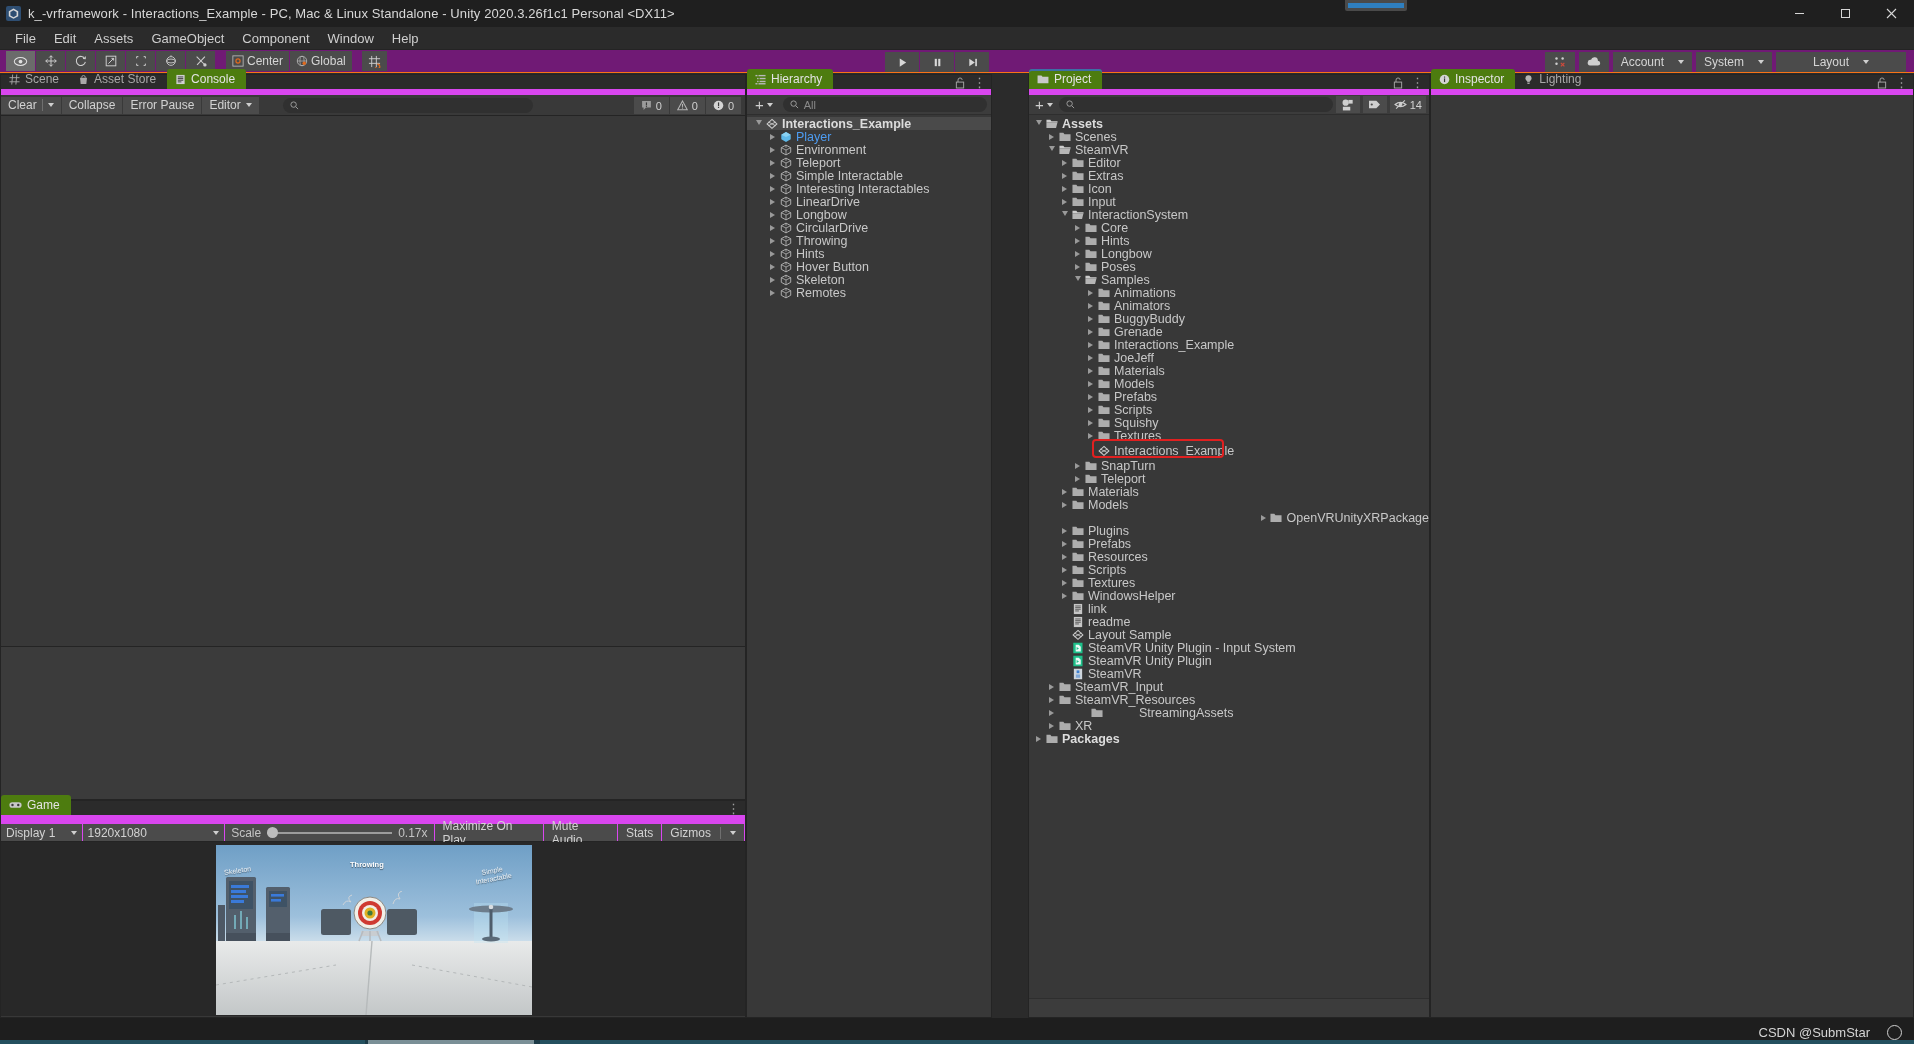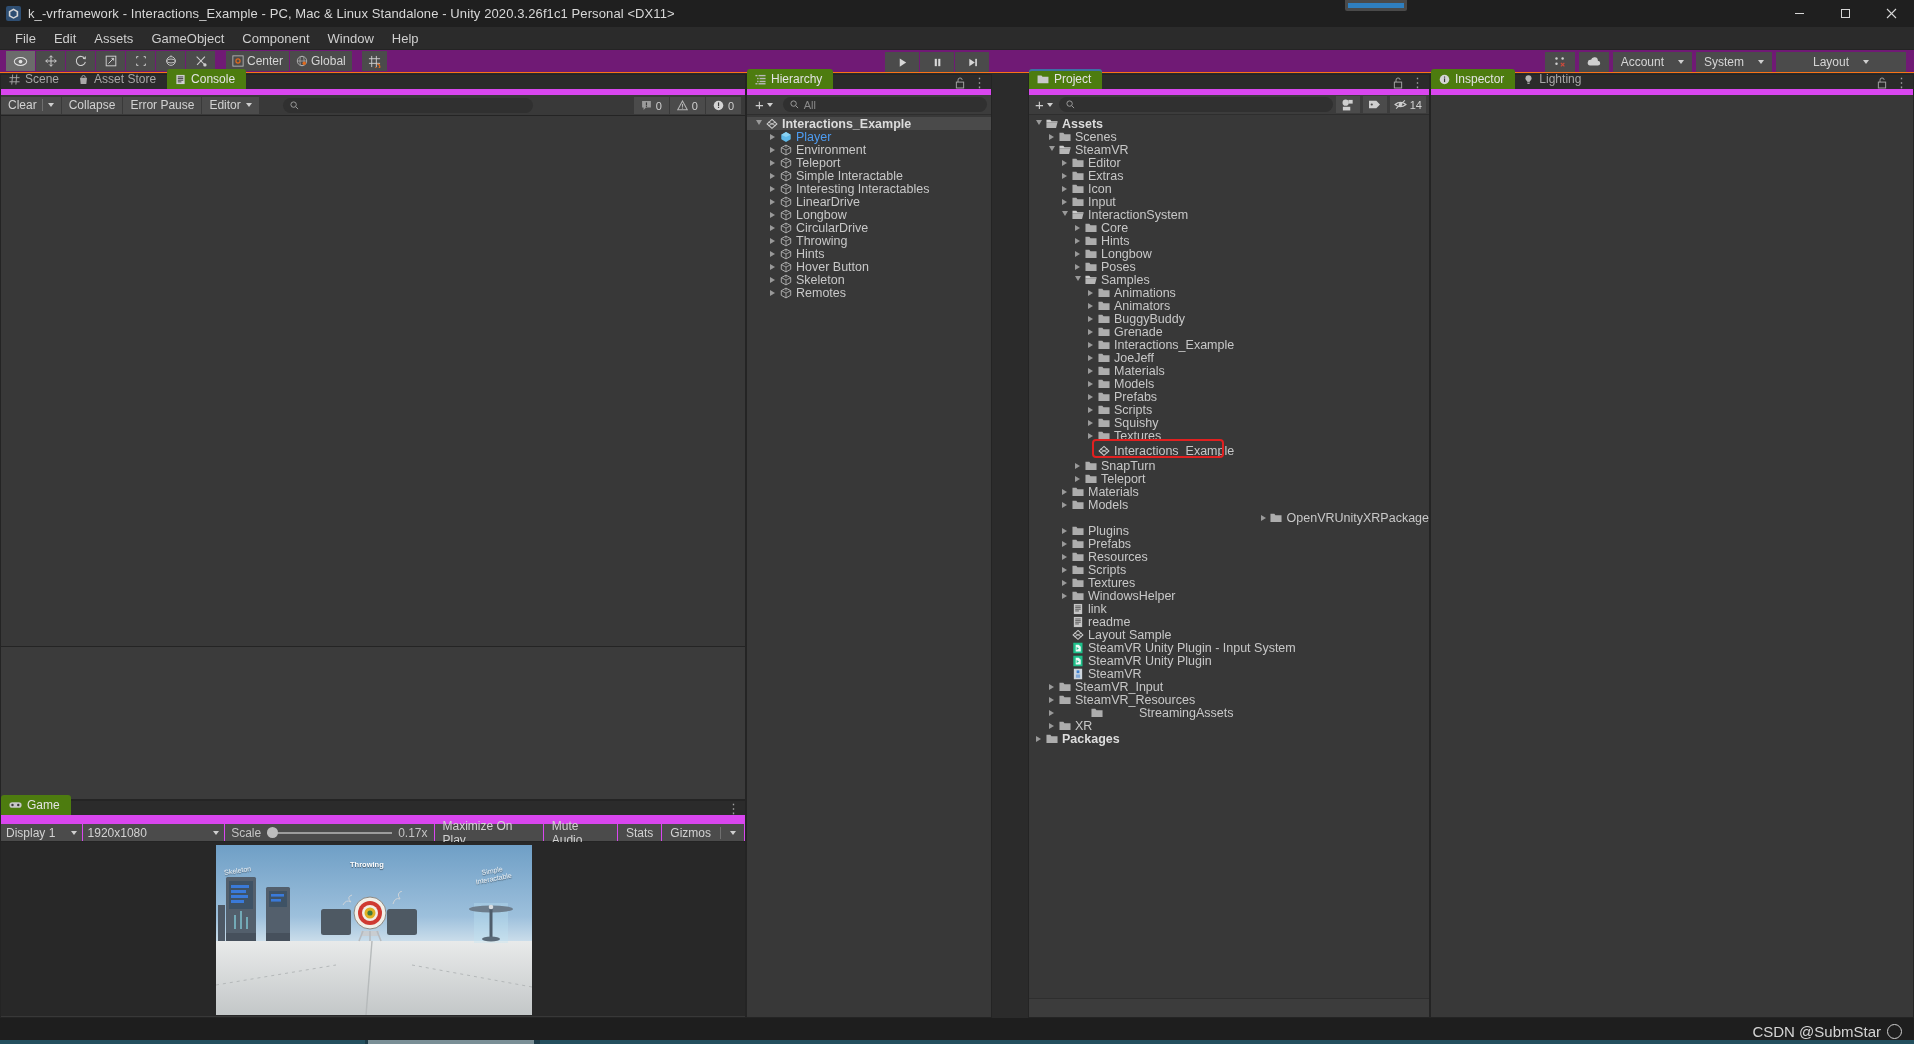--- a/index.html
+++ b/index.html
@@ -109,21 +109,21 @@
   .row.selected-bg { background:#4a4a4a; }
   .row.bold .label { font-weight: bold; color:#dcdcdc; }
   .row.blue .label { color:#4d9bf0; }
   .highlight-box { outline: 2px solid #e02020; outline-offset: 0; border-radius: 2px; }
 
   .scrollbar-v { position:absolute; right:1px; top:0; width:7px; background:transparent; }
   .scrollbar-v i { display:block; width:7px; background:#5a5a5a; border-radius:3px; }
 
   
   .statusbar { position:absolute; left:0; bottom:0; width:1914px; height:26px; background:#1e1e1e; display:flex; align-items:center; }
-  .watermark { position:absolute; right:12px; bottom:4px; font-size:15px; color:#d4d4d4; display:flex; align-items:center; gap:6px;}
+  .watermark { position:absolute; right:12px; bottom:4px; font-size:13px; color:#d4d4d4; display:flex; align-items:center; gap:17px;}
   .wm-ring { width:15px;height:15px;border:1.5px solid #cfcfcf;border-radius:50%; display:inline-block;}
   .taskbar-strip { position:absolute; left:0; bottom:0; width:1914px; height:4px; background:#1c3a46; }
   .taskbar-strip .seg1 { position:absolute; left:0; width:365px; height:4px; background:#24505f;}
   .taskbar-strip .seg2 { position:absolute; left:368px; width:166px; height:4px; background:#7a8f96;}
   .taskbar-strip .seg3 { position:absolute; left:540px; right:0; height:4px; background:#24505f;}
 
   svg { shape-rendering: geometricPrecision; }
 </style>
 </head>
 <body>

